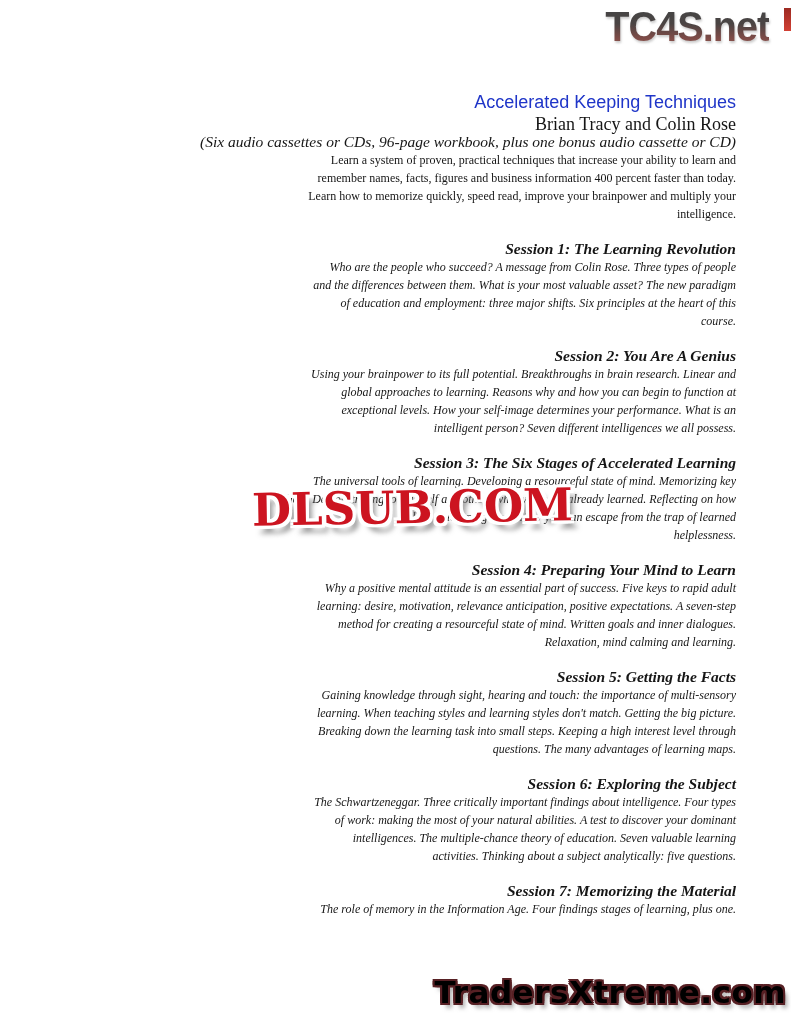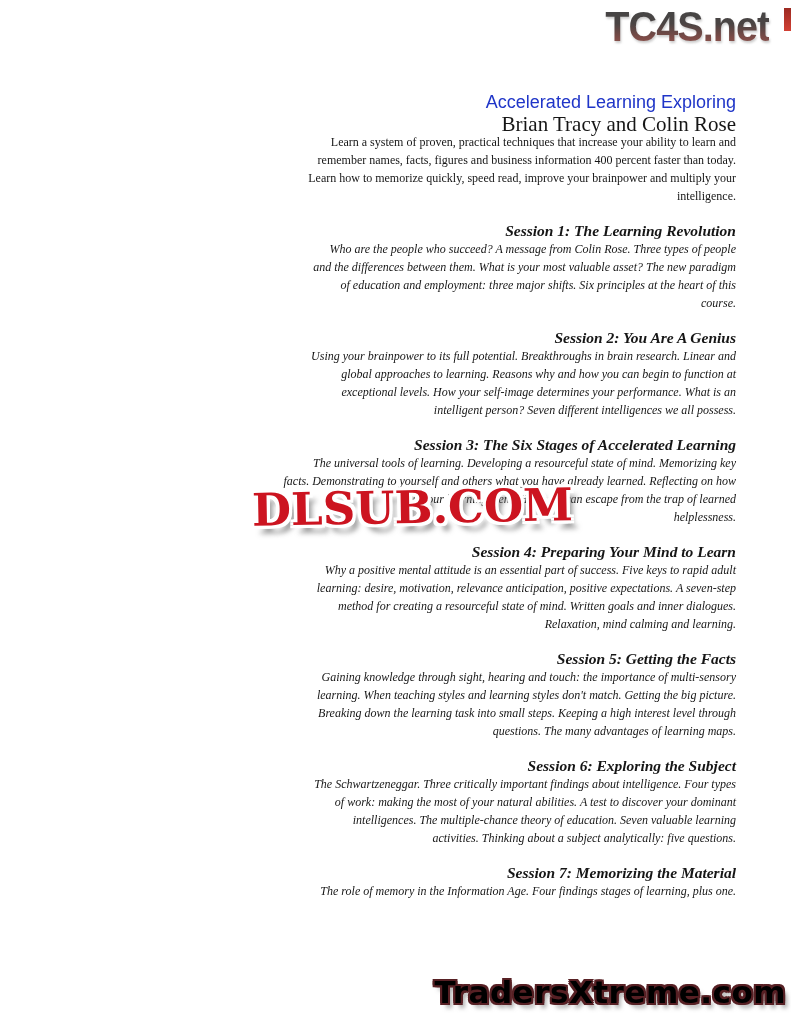--- a/index.html
+++ b/index.html
@@ -51,21 +51,21 @@
     top: 92px;
     width: 620px;
   }
   .doc-title {
     font-family: "Liberation Sans", sans-serif;
     font-size: 18px;
     line-height: 21px;
     color: #1f35c8;
     margin-bottom: 2px;
   }
-  .byline { font-size: 21px; line-height: 18px; }
+  .byline { font-size: 18px; line-height: 18px; }
   .format-note { font-size: 15.5px; line-height: 18px; font-style: italic; }
   .para {
     font-size: 12px;
     line-height: 18px;
     white-space: pre;
     margin-bottom: 17px;
   }
   .session { margin-bottom: 17px; font-style: italic; }
   .session-heading {
     font-size: 15.5px;
@@ -116,22 +116,23 @@
 </style>
 </head>
 <body>
 
 <div id="page">
 
   <div id="tc4s-logo">TC4S.net</div>
   <div id="logo-red-tab"></div>
 
   <div id="content">
-    <div class="doc-title">Accelerated Learning Exploring</div>
+    <div class="doc-title">Accelerated Keeping Techniques</div>
     <div class="byline">Brian Tracy and Colin Rose</div>
+    <div class="format-note">(Six audio cassettes or CDs, 96-page workbook, plus one bonus audio cassette or CD)</div>
     <div class="para">Learn a system of proven, practical techniques that increase your ability to learn and
 remember names, facts, figures and business information 400 percent faster than today.
 Learn how to memorize quickly, speed read, improve your brainpower and multiply your
 intelligence.</div>
 
     <div class="session">
       <div class="session-heading">Session 1: The Learning Revolution</div>
       <div class="para">Who are the people who succeed? A message from Colin Rose. Three types of people
 and the differences between them. What is your most valuable asset? The new paradigm
 of education and employment: three major shifts. Six principles at the heart of this

